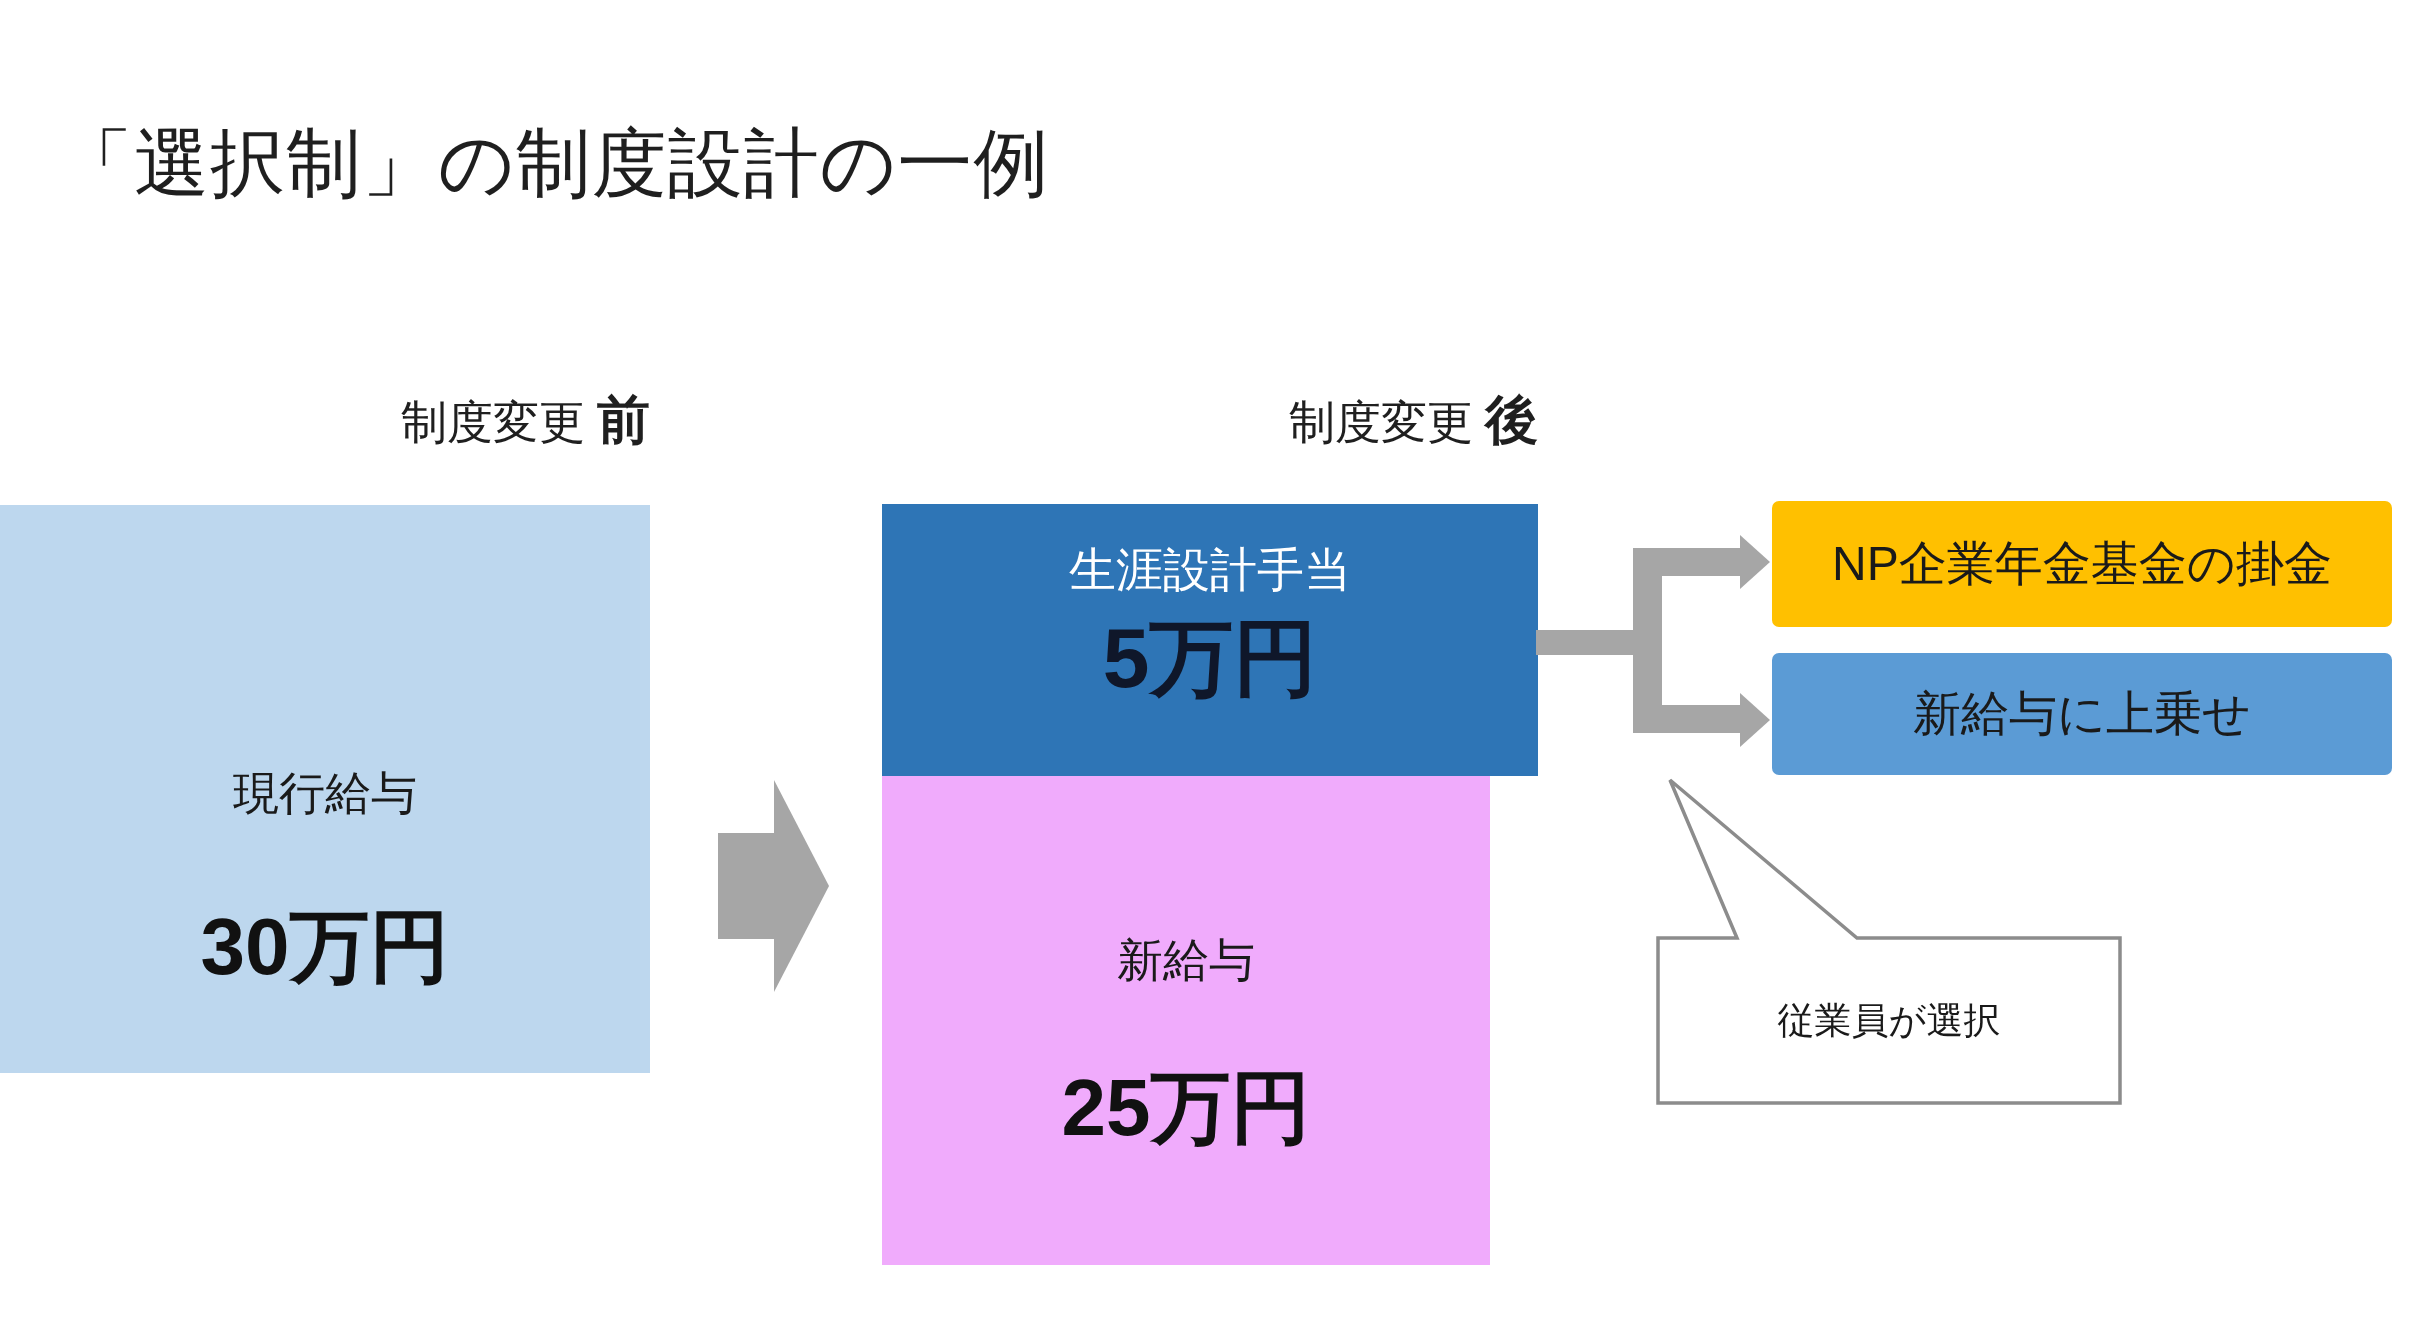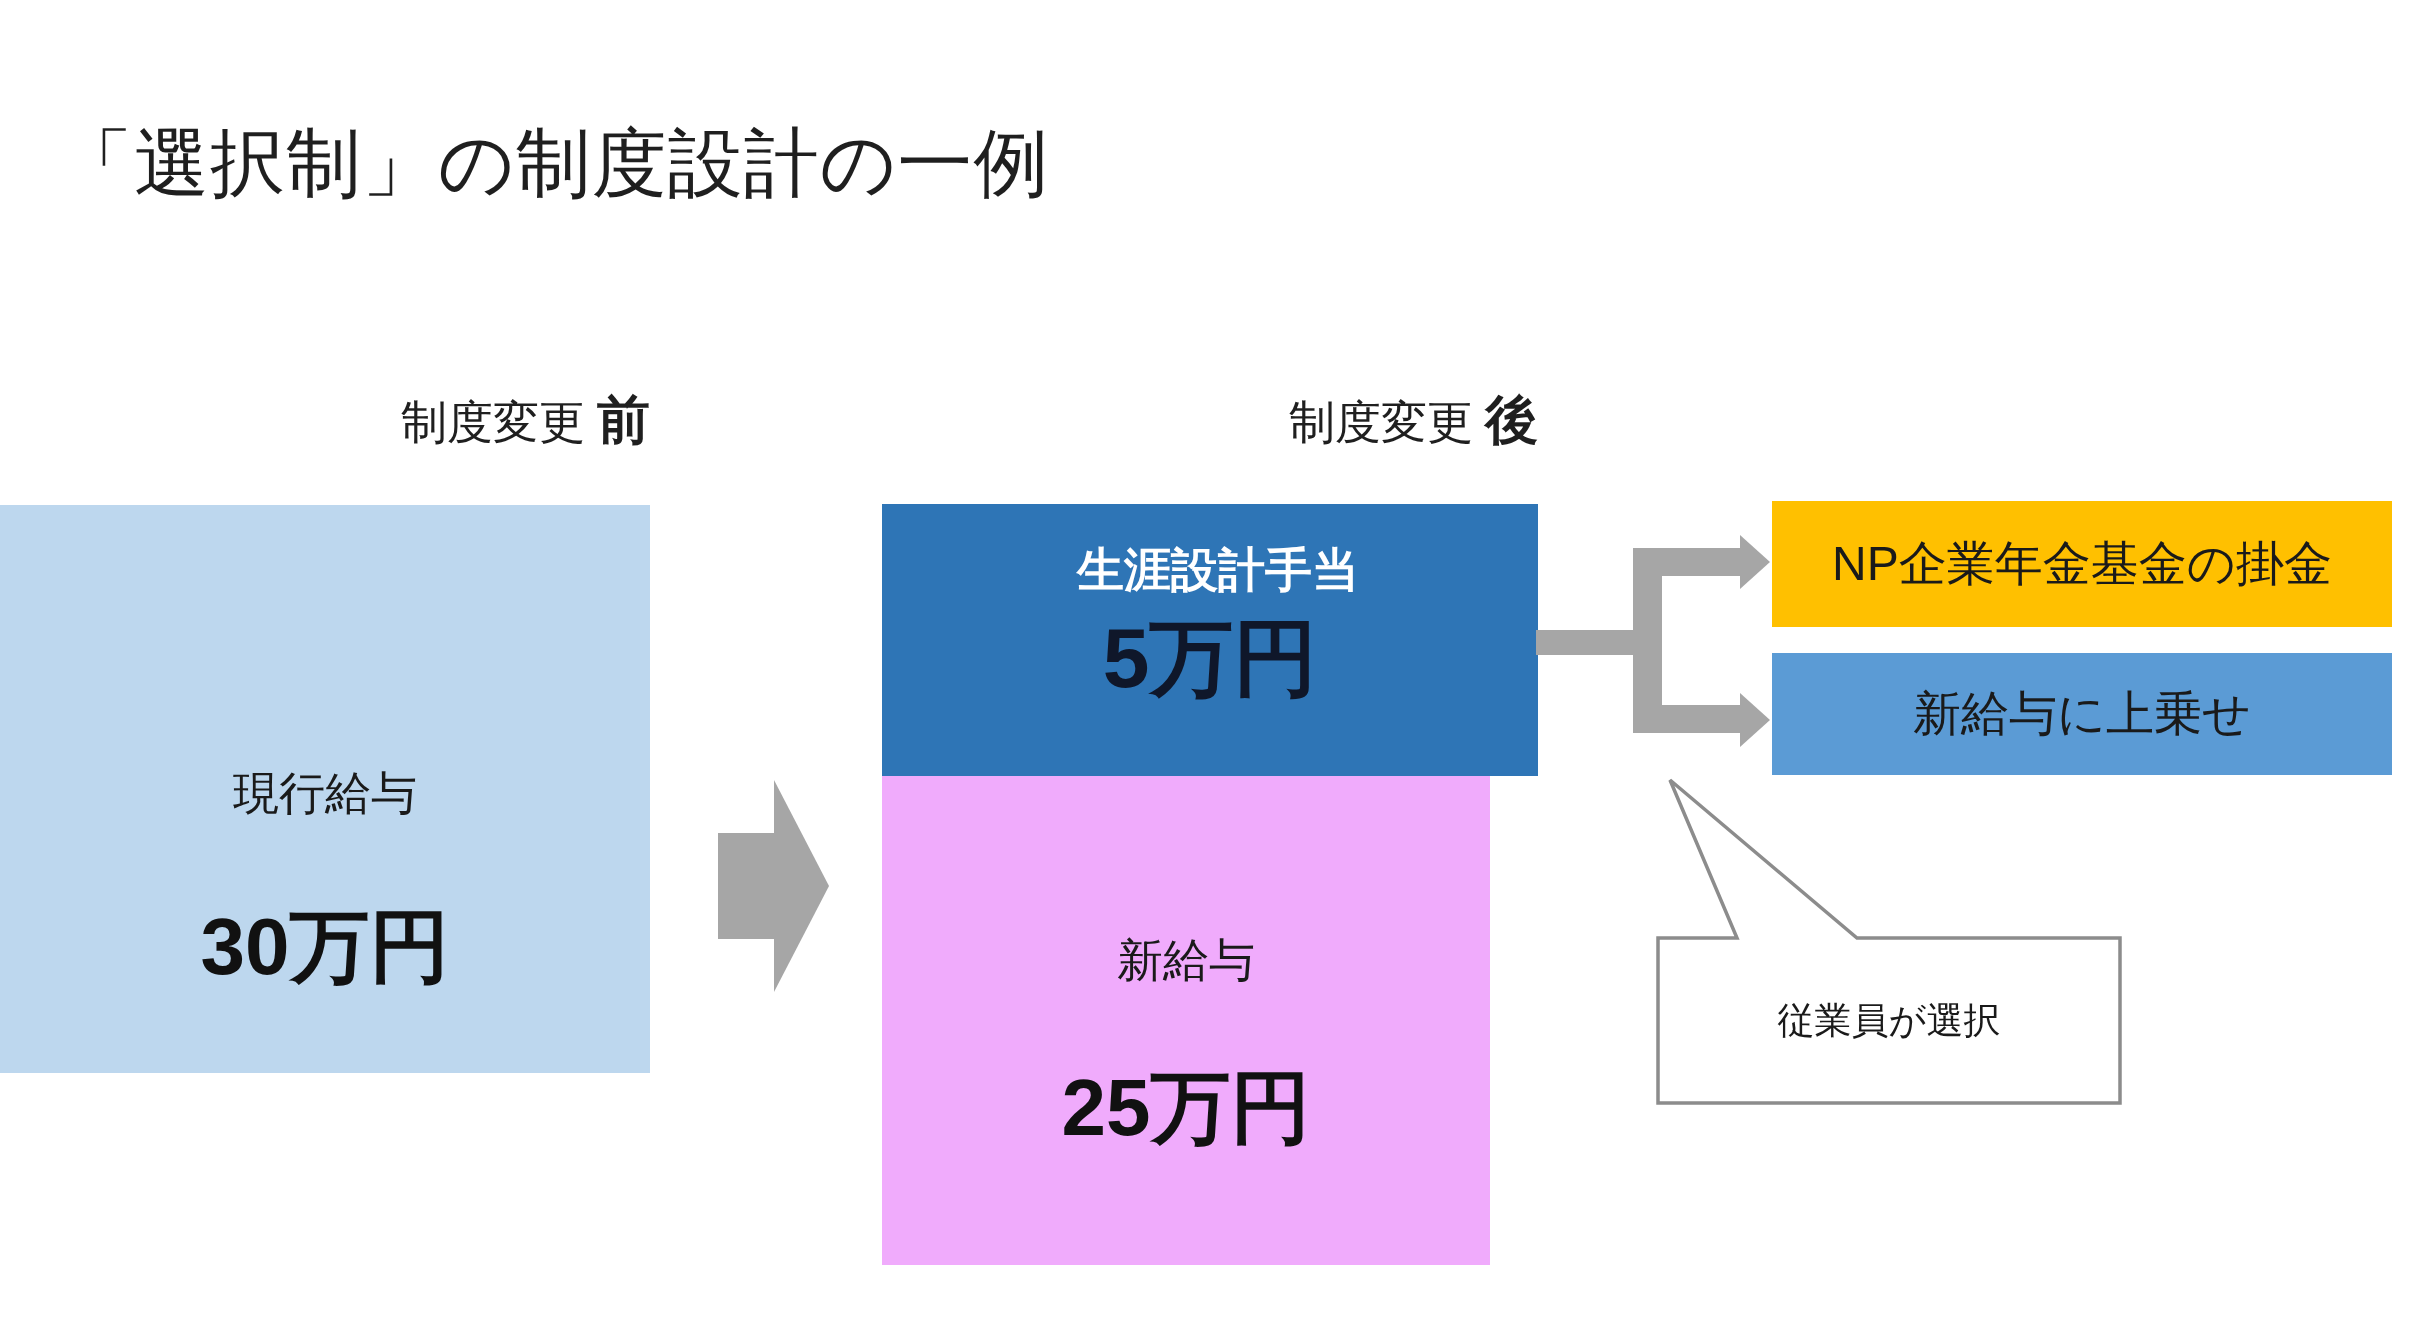--- a/index.html
+++ b/index.html
@@ -36,21 +36,21 @@
   .chevron-body{position:absolute;left:0;top:53px;width:56px;height:106px;background:#A6A6A6;}
   .chevron-head{
     position:absolute;left:56px;top:0;width:0;height:0;
     border-top:106px solid transparent;border-bottom:106px solid transparent;
     border-left:55px solid #A6A6A6;
   }
 
   .allowance-box{left:882px;top:504px;width:656px;height:272px;background:#2E75B6;}
   .allowance-label{
     position:absolute;top:42px;left:0;width:100%;text-align:center;
-    font-size:47px;line-height:1;font-weight:700;color:#ffffff;padding-left:8px;
+    font-size:47px;line-height:1;font-weight:400;color:#ffffff;
   }
   .allowance-amount{
     position:absolute;top:112px;left:0;width:100%;text-align:center;
     font-size:84px;line-height:1;font-weight:700;color:#0f172a;
   }
 
   .newsalary-box{left:882px;top:776px;width:608px;height:489px;background:#f0abfc;}
   .newsalary-box .box-label{top:161px;}
   .newsalary-box .box-amount{top:292px;}
 
@@ -63,21 +63,21 @@
     position:absolute;width:0;height:0;
     border-top:27px solid transparent;border-bottom:27px solid transparent;
     border-left:30px solid #A6A6A6;
   }
   .arrowhead.top{left:1740px;top:535px;}
   .arrowhead.bottom{left:1740px;top:693px;}
 
   .option{
     position:absolute;left:1772px;width:620px;
     display:flex;align-items:center;justify-content:center;
-    font-size:48px;color:#1a1a1a;white-space:nowrap;
+    font-size:48px;color:#1a1a1a;white-space:nowrap;border-radius:7px;
   }
   .option.pension{top:501px;height:126px;background:#FFC000;}
   .option.topup{top:653px;height:122px;background:#5B9BD5;}
 
   .callout-svg{position:absolute;left:0;top:0;width:2419px;height:1323px;pointer-events:none;}
   .callout-path{fill:#ffffff;stroke:#8C8C8C;stroke-width:3.5;stroke-linejoin:miter;}
   .callout-text{
     position:absolute;left:1658px;top:938px;width:462px;height:165px;
     display:flex;align-items:center;justify-content:center;
     font-size:37px;color:#1a1a1a;white-space:nowrap;

